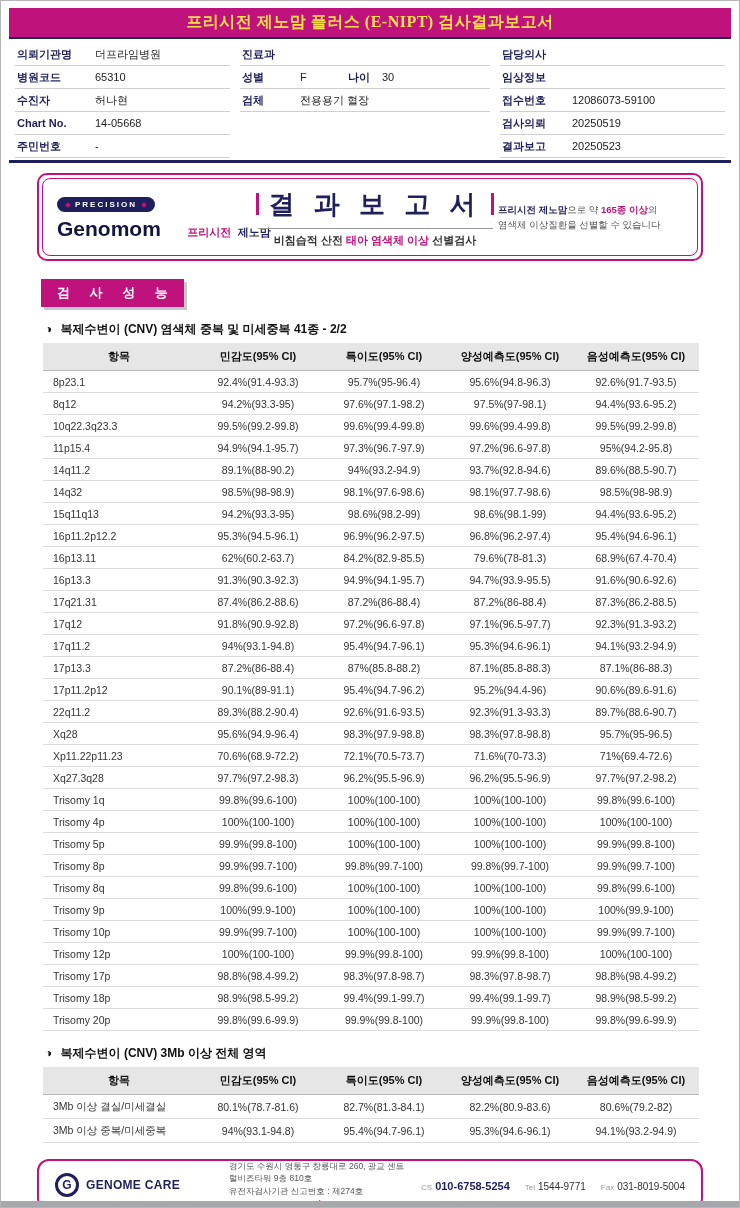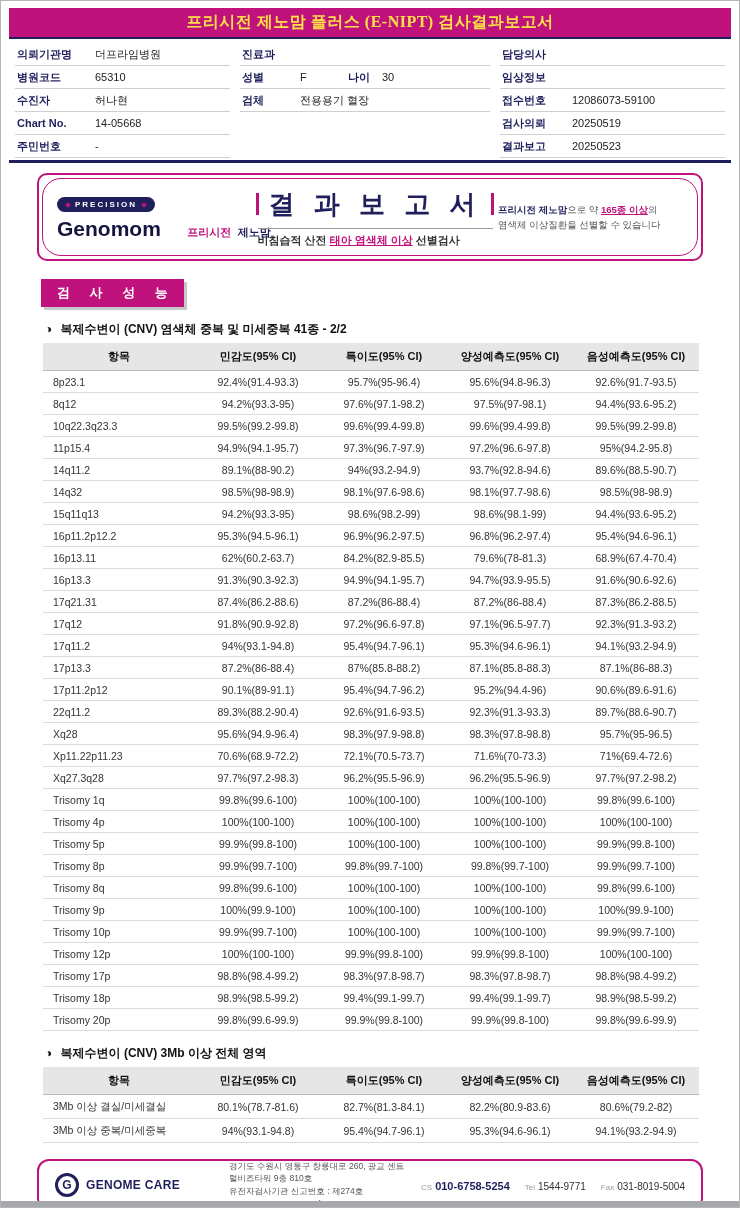--- a/index.html
+++ b/index.html
@@ -20,35 +20,35 @@
   .c1 .plabel { width:78px; }
   .c2 .plabel { width:58px; }
   .c3 .plabel { width:70px;font-family:Liberation Serif, serif; }
   .plabel.w-sm { width:34px; }
   .pvalue { color:#222; }
   .pvalue.w-fix { width:48px; flex:none; }
   .thick-rule { margin:2px 8px 0 8px; border-top:3px solid var(--navy); }
 
   
   .banner { margin:10px 36px 0 36px; border:2px solid var(--accent); border-radius:10px; padding:3px; }
-  .banner-inner { border:1px solid var(--accent); border-radius:19px; display:flex; align-items:center; padding:24px 14px; height:78px; }
+  .banner-inner { border:1px solid var(--accent); border-radius:8px; display:flex; align-items:center; padding:24px 14px; height:78px; }
   .logo-block { width:195px; }
   .precision-pill { display:inline-flex; align-items:center; gap:5px; background:var(--navy); color:#fff;
     font-size:8px; letter-spacing:2px; padding:3px 9px; border-radius:9px; font-weight:bold; }
   .diamond { width:4px; height:4px; background:var(--accent); transform:rotate(45deg); display:inline-block; }
   .brand-line { margin-top:5px; white-space:nowrap; }
   .brand { font-size:21px; font-weight:bold; color:#14143e; }
   .brand-kr-a { color:var(--accent); font-weight:bold; font-size:11px; margin-left:22px; }
   .brand-kr-b { color:var(--navy); font-weight:bold; font-size:11px; margin-left:2px; }
-  .title-block { flex:1; }
+  .title-block { flex:1; text-align:center; }
   .big-title { font-size:26px; font-weight:bold; color:var(--navy); letter-spacing:6px;
     display:flex; justify-content:center; align-items:center; gap:10px; }
   .vbar { width:3px; height:22px; background:var(--accent); display:inline-block; }
   .subtitle { margin:6px auto 0; border-top:1px solid #999; padding-top:4px; font-size:11px; font-weight:bold; color:#333; width:235px; }
-  .accent { color:var(--accent);text-decoration:underline; }
+  .accent { color:var(--accent); }
   .b { font-weight:bold; color:var(--navy); }
   .note-block { width:185px; font-size:9.5px; color:#555; line-height:1.6; }
 
   
   .section-badge { display:inline-block; margin:18px 0 0 40px; background:var(--accent); color:#fff;
     font-weight:bold; font-size:13px; letter-spacing:8px; padding:5px 8px 5px 16px; box-shadow:3px 3px 0 #c8c8c8; }
 
   
   .table-caption { margin:14px 0 5px 44px; font-size:12px; font-weight:bold; color:#111; }
   .table-caption .bullet { margin-right:5px; }

